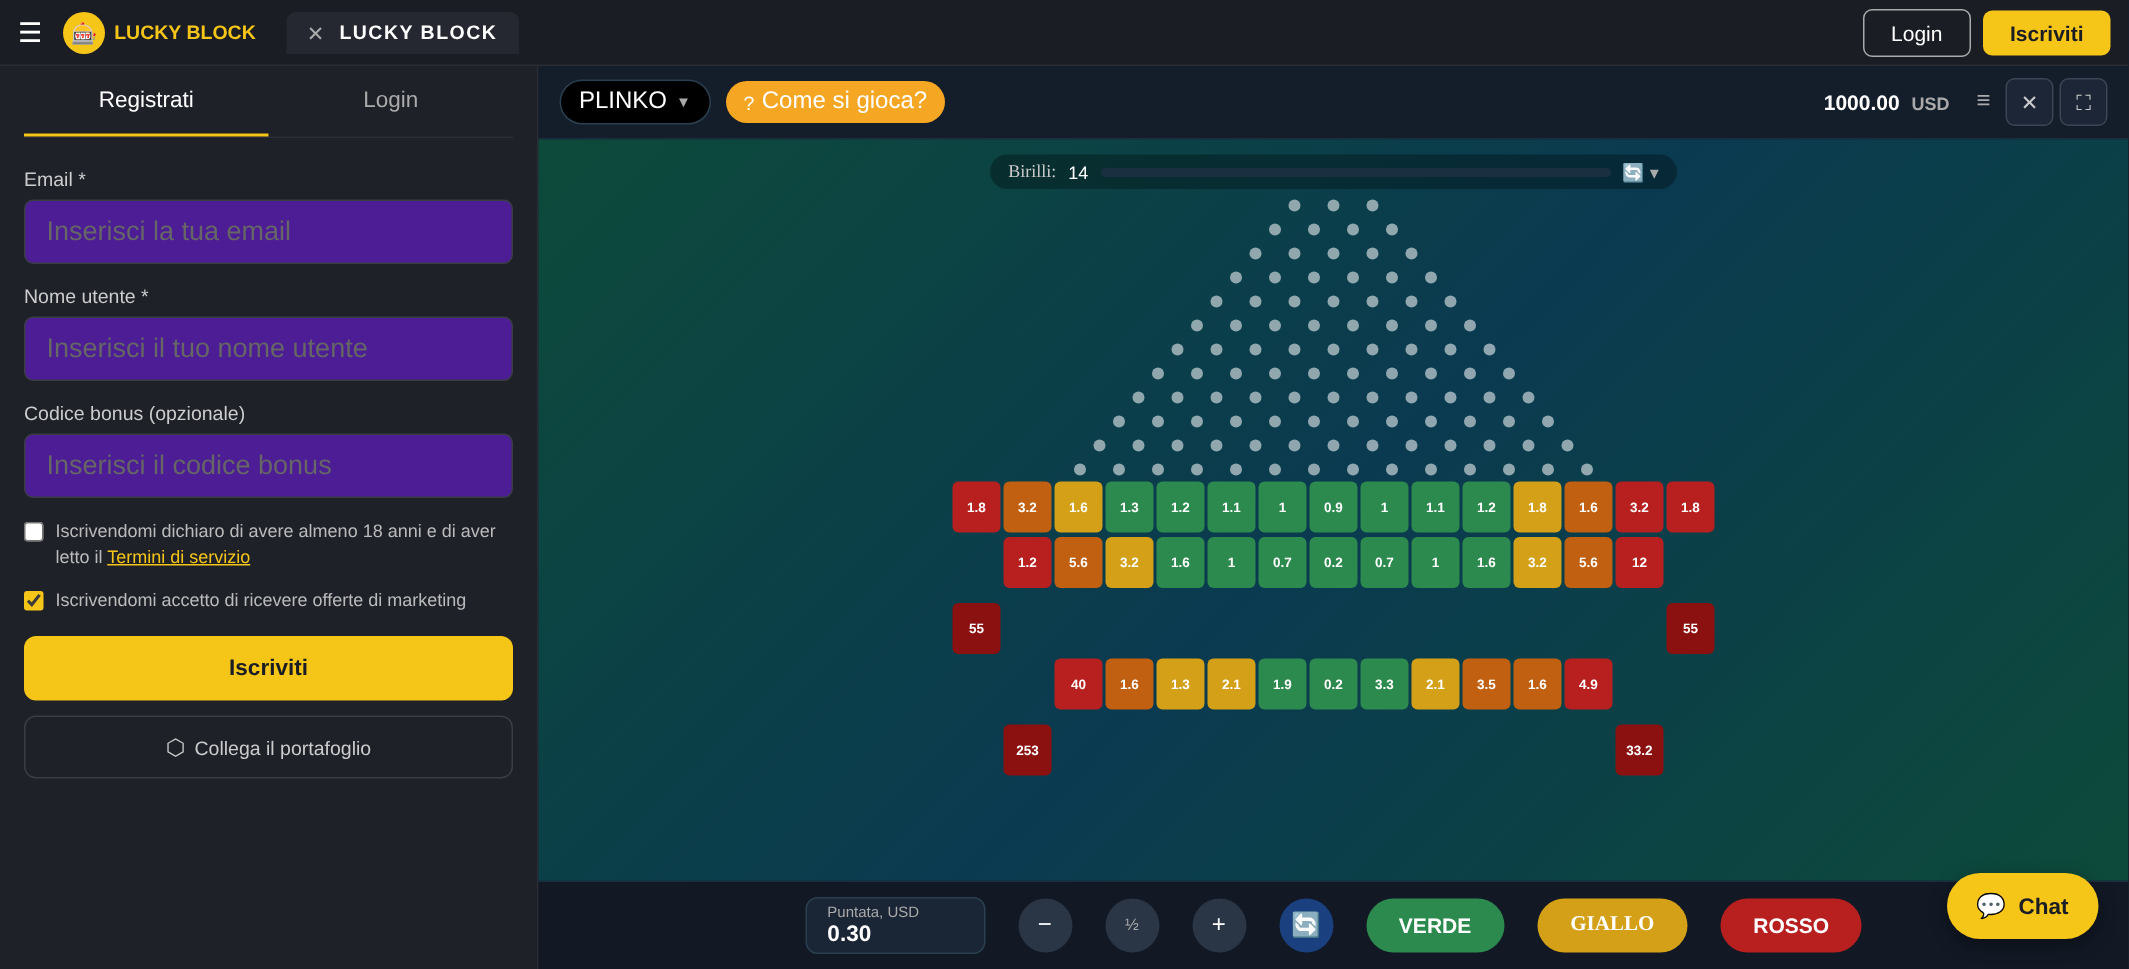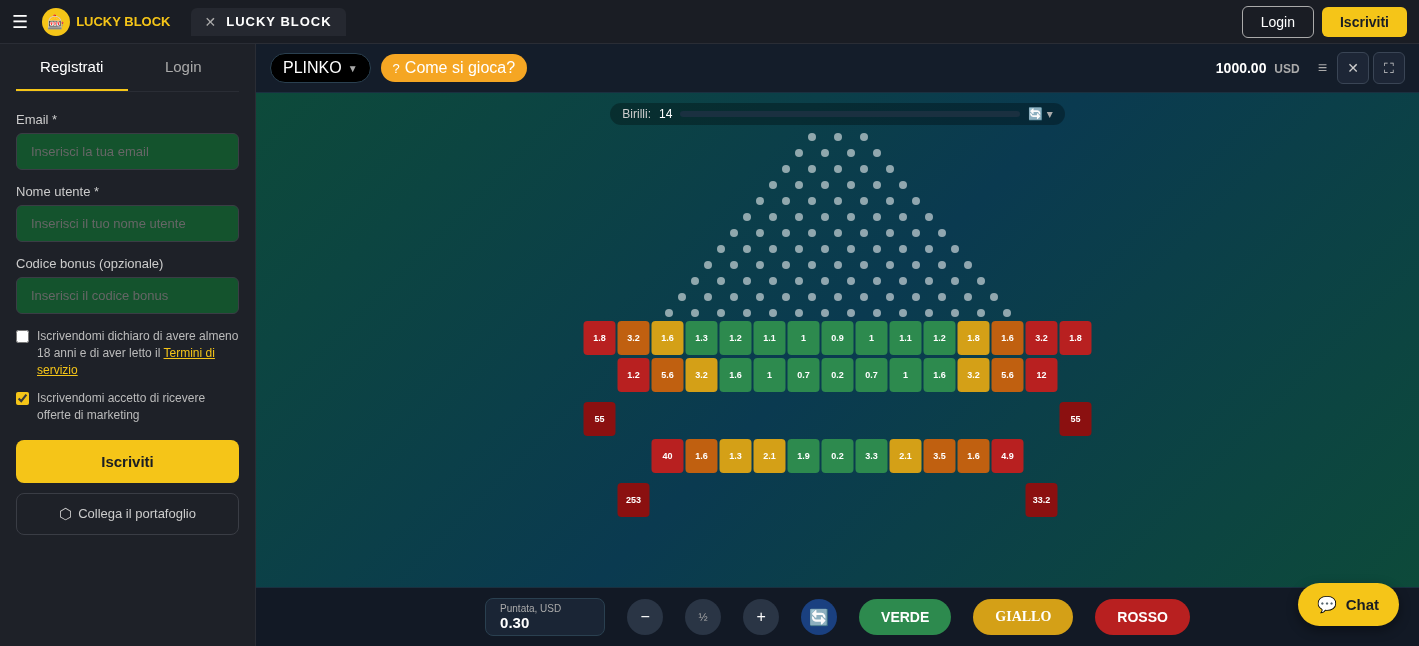--- a/index.html
+++ b/index.html
@@ -95,21 +95,21 @@
 
     
     .main-content {
       display: flex;
       flex: 1;
       overflow: hidden;
     }
 
     
     .left-panel {
-      width: 256px;
+      width: 359px;
       background: #1e2128;
       flex-shrink: 0;
       padding: 0 16px 4px;
       overflow-y: auto;
       border-right: 1px solid #2a2d35;
     }
     .auth-tabs {
       display: flex;
       margin-bottom: 20px;
       border-bottom: 1px solid #2a2d35;
@@ -135,26 +135,26 @@
       font-size: 13px;
       color: #ccc;
       margin-bottom: 6px;
       display: block;
     }
     .form-input-wrap {
       position: relative;
     }
     .form-input {
       width: 100%;
-      background: #14532d;
+      background: #4c1d95;
       border: 1px solid #3a3d45;
       border-radius: 6px;
       color: #aaa;
       padding: 10px 14px;
-      font-size: 13px;
+      font-size: 18px;
       outline: none;
     }
     .form-input::placeholder { color: #666; }
     .eye-icon {
       position: absolute;
       right: 10px;
       top: 50%;
       transform: translateY(-50%);
       color: #888;
       cursor: pointer;
@@ -279,21 +279,21 @@
     .birilli-bar {
       display: flex;
       align-items: center;
       margin-top: 10px;
       background: rgba(0,0,0,0.3);
       border-radius: 20px;
       padding: 4px 12px;
       gap: 8px;
       z-index: 2;
     }
-    .birilli-label { color: #ccc; font-size: 12px; }
+    .birilli-label { color: #ccc; font-size: 12px; font-family: Liberation Serif, serif; }
     .birilli-value { color: #fff; font-size: 12px; }
     .birilli-progress {
       width: 340px;
       height: 6px;
       background: #1a3040;
       border-radius: 3px;
     }
 
     
     .peg-grid {

